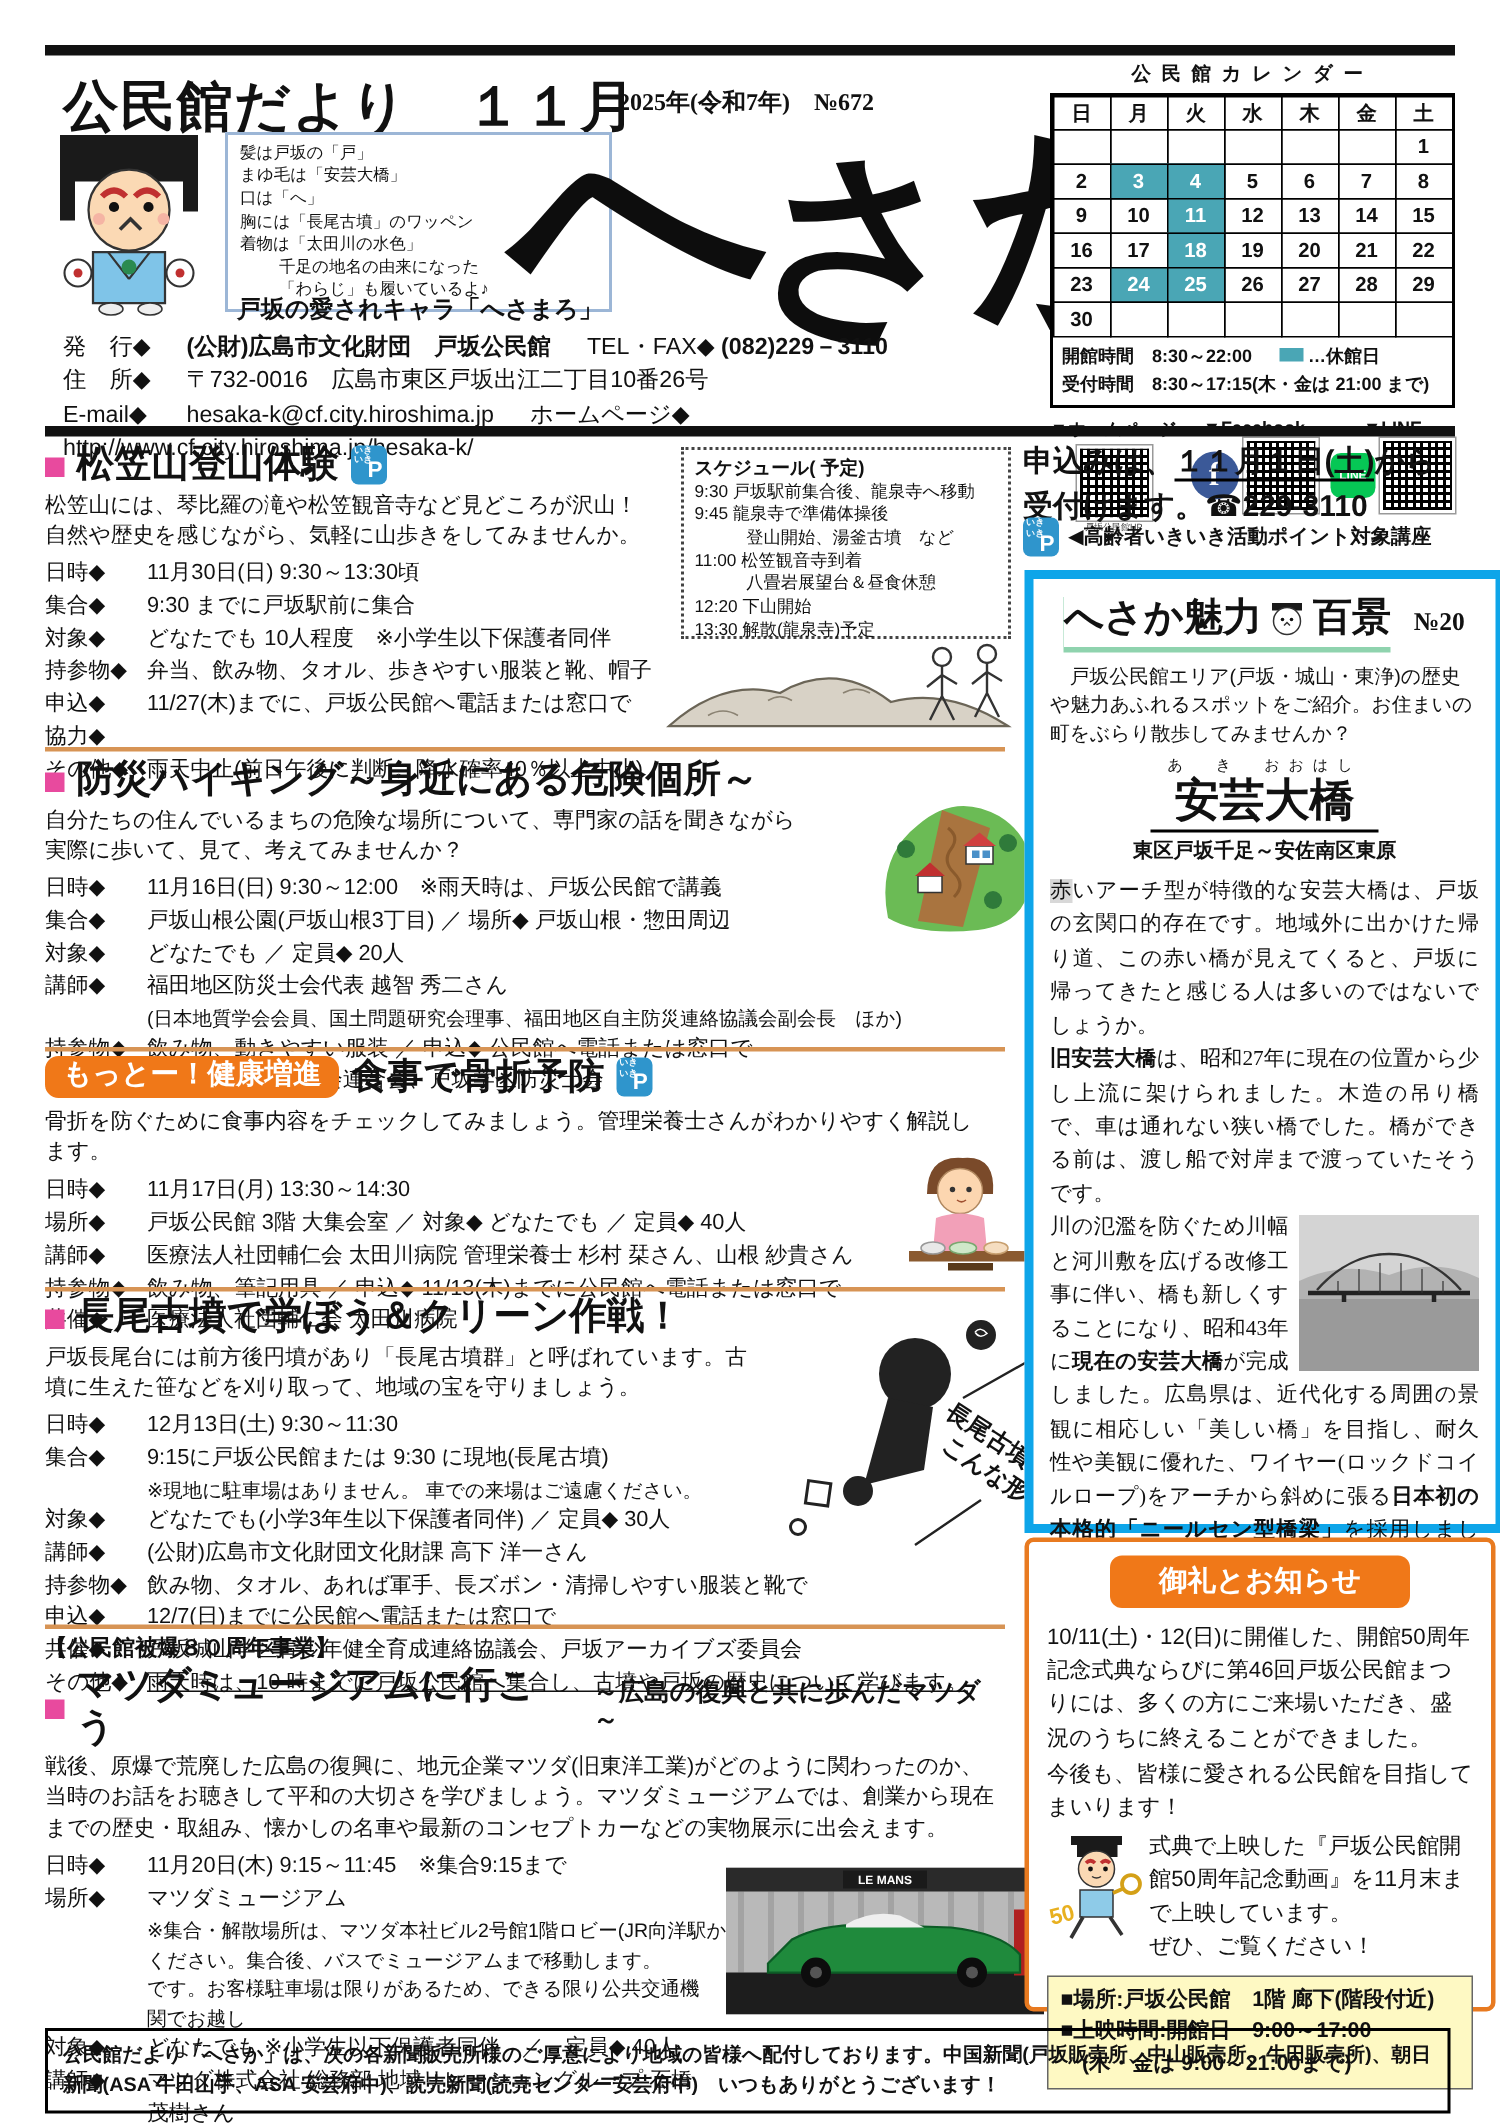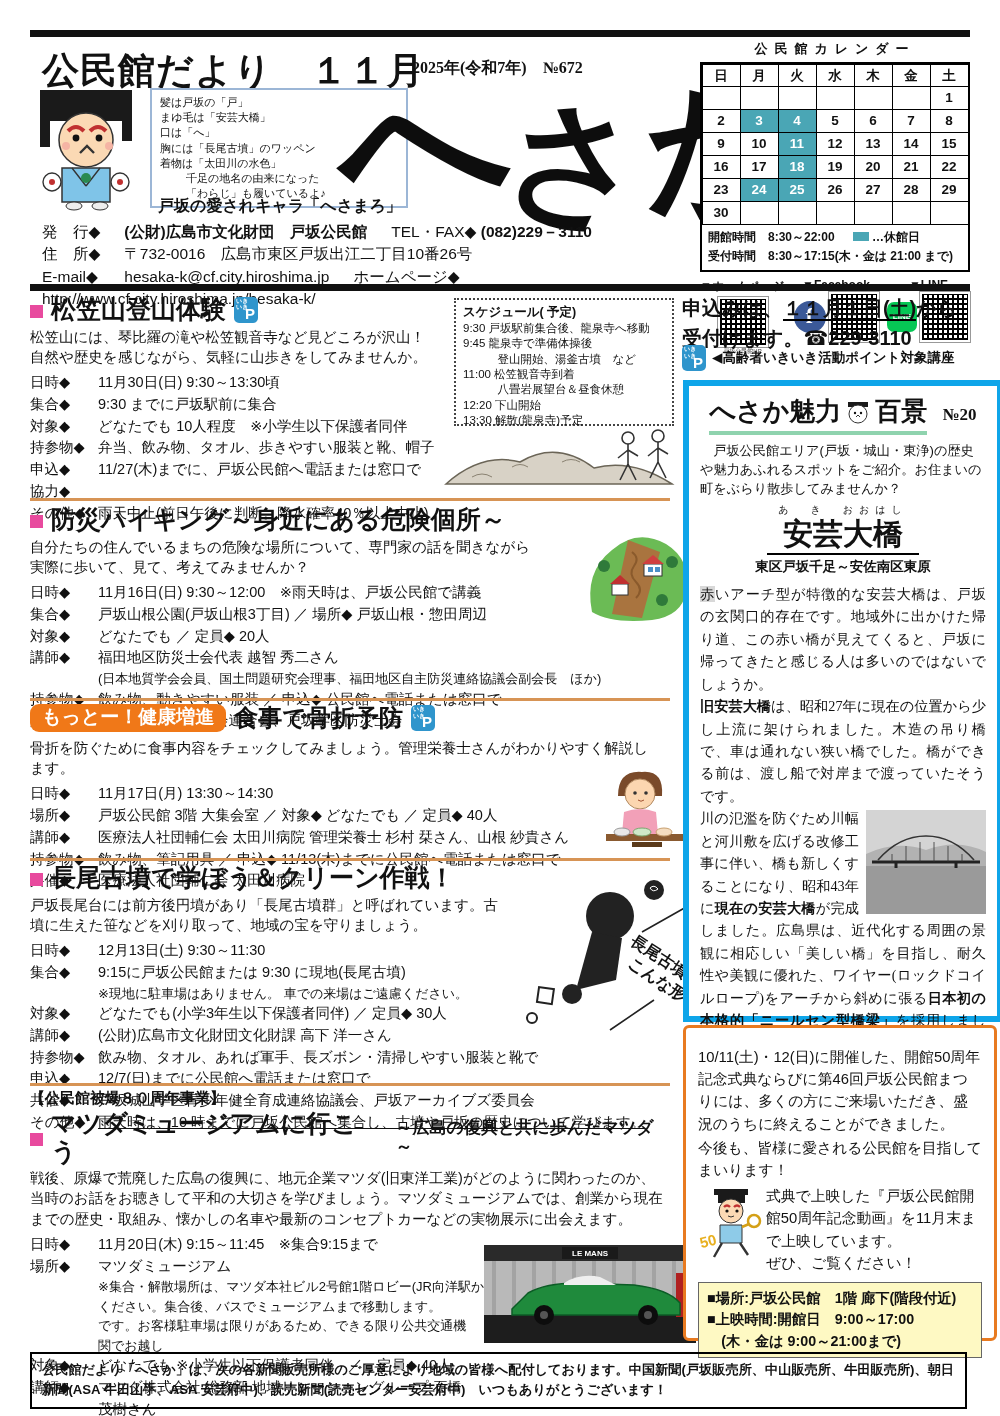--- a/index.html
+++ b/index.html
@@ -613,20 +613,21 @@
       <p>使し、複雑な設計や解析にあたったそうです。</p>
       <div class="refs">
         <div>参考:広島県HP(安芸大橋)、戸坂村史</div>
         <div>写真:上・S41年/旧安芸大橋/有﨑詔治氏</div>
         <div>下・S42年頃/安芸大橋建設/土井時夫氏</div>
       </div>
     </div>
   </div>
 
   <div class="abs thanks" style="left:683px;top:1025px;width:284px;height:292px;">
+    <div class="th-badge">御礼とお知らせ</div>
     <div class="th-p">10/11(土)・12(日)に開催した、開館50周年記念式典ならびに第46回戸坂公民館まつりには、多くの方にご来場いただき、盛況のうちに終えることができました。</div>
     <div class="th-p" style="margin-top:2px;">今後も、皆様に愛される公民館を目指してまいります！</div>
     <div class="th-row">
       <svg width="64" height="78" viewBox="0 0 64 78" style="flex:0 0 auto;">
         <rect x="16" y="4" width="34" height="6" fill="#1a1a1a"></rect>
         <rect x="20" y="9" width="27" height="9" fill="#1a1a1a"></rect>
         <circle cx="33" cy="26" r="12" fill="#fbd9b4" stroke="#333"></circle>
         <path d="M26,22 q3,-3 6,0 M36,22 q3,-3 6,0" stroke="#c03030" stroke-width="2.4" fill="none"></path>
         <circle cx="29" cy="26" r="1.6" fill="#111"></circle>
           <circle cx="39" cy="26" r="1.6" fill="#111"></circle>

